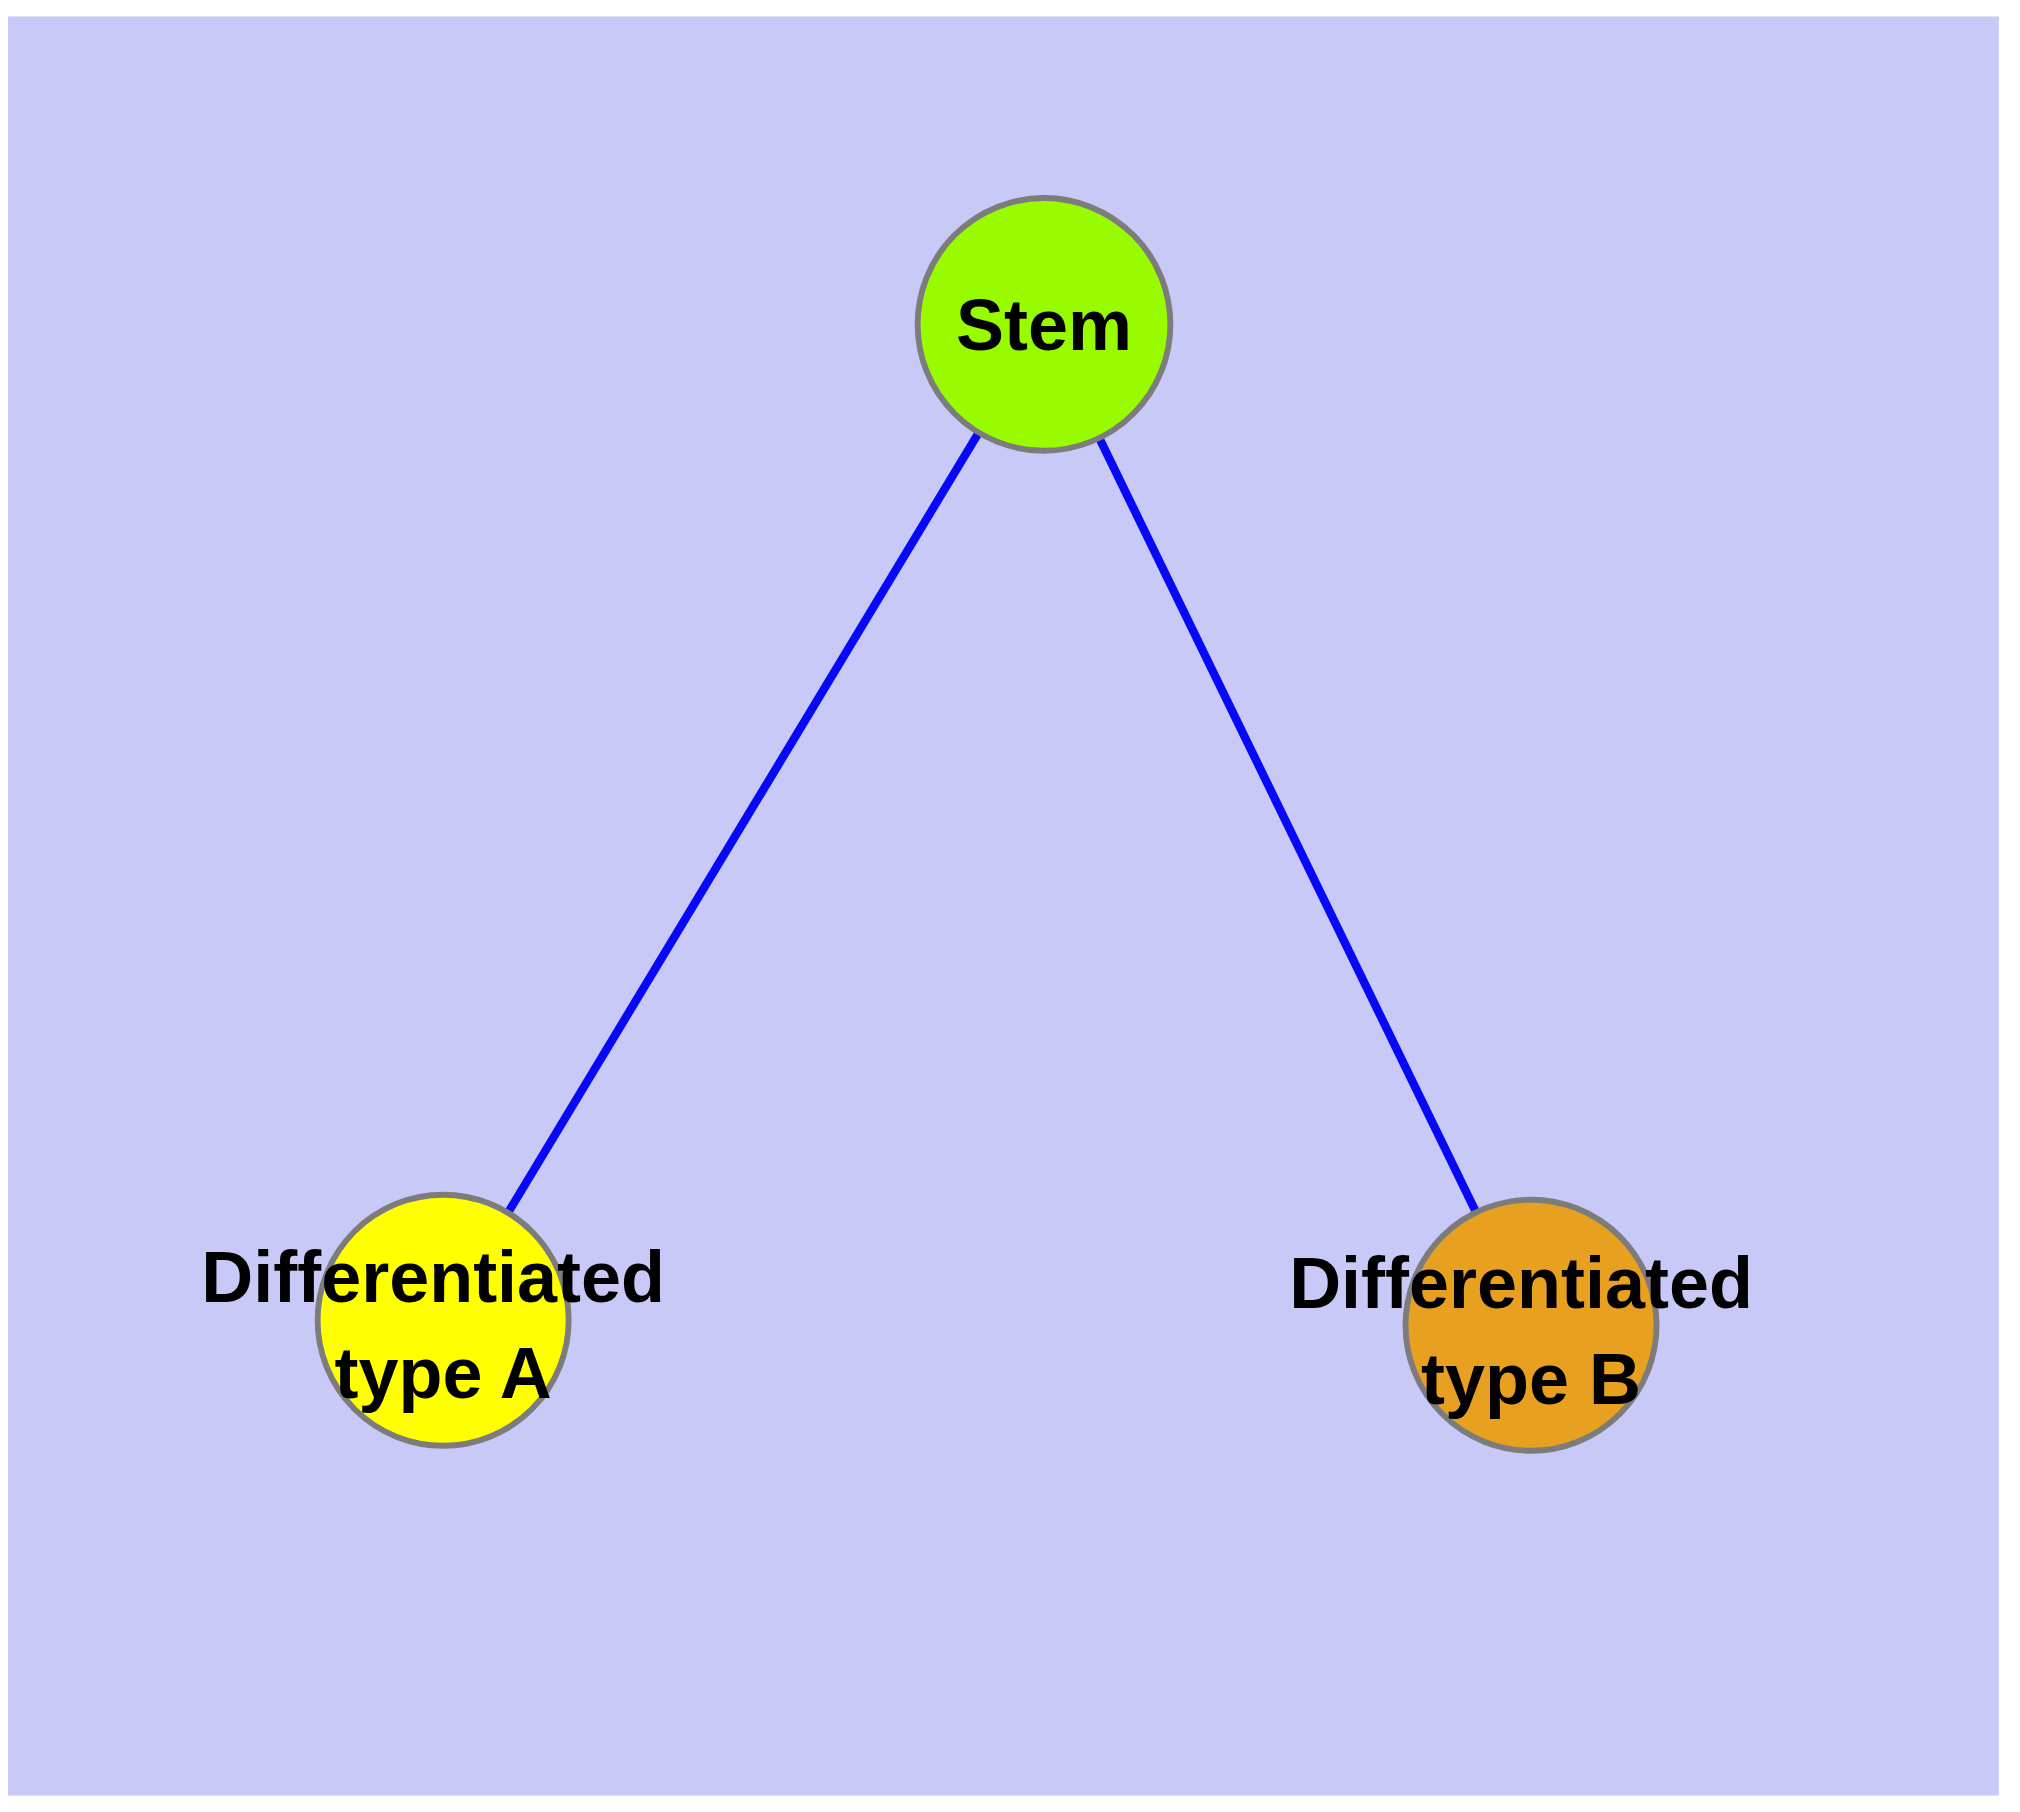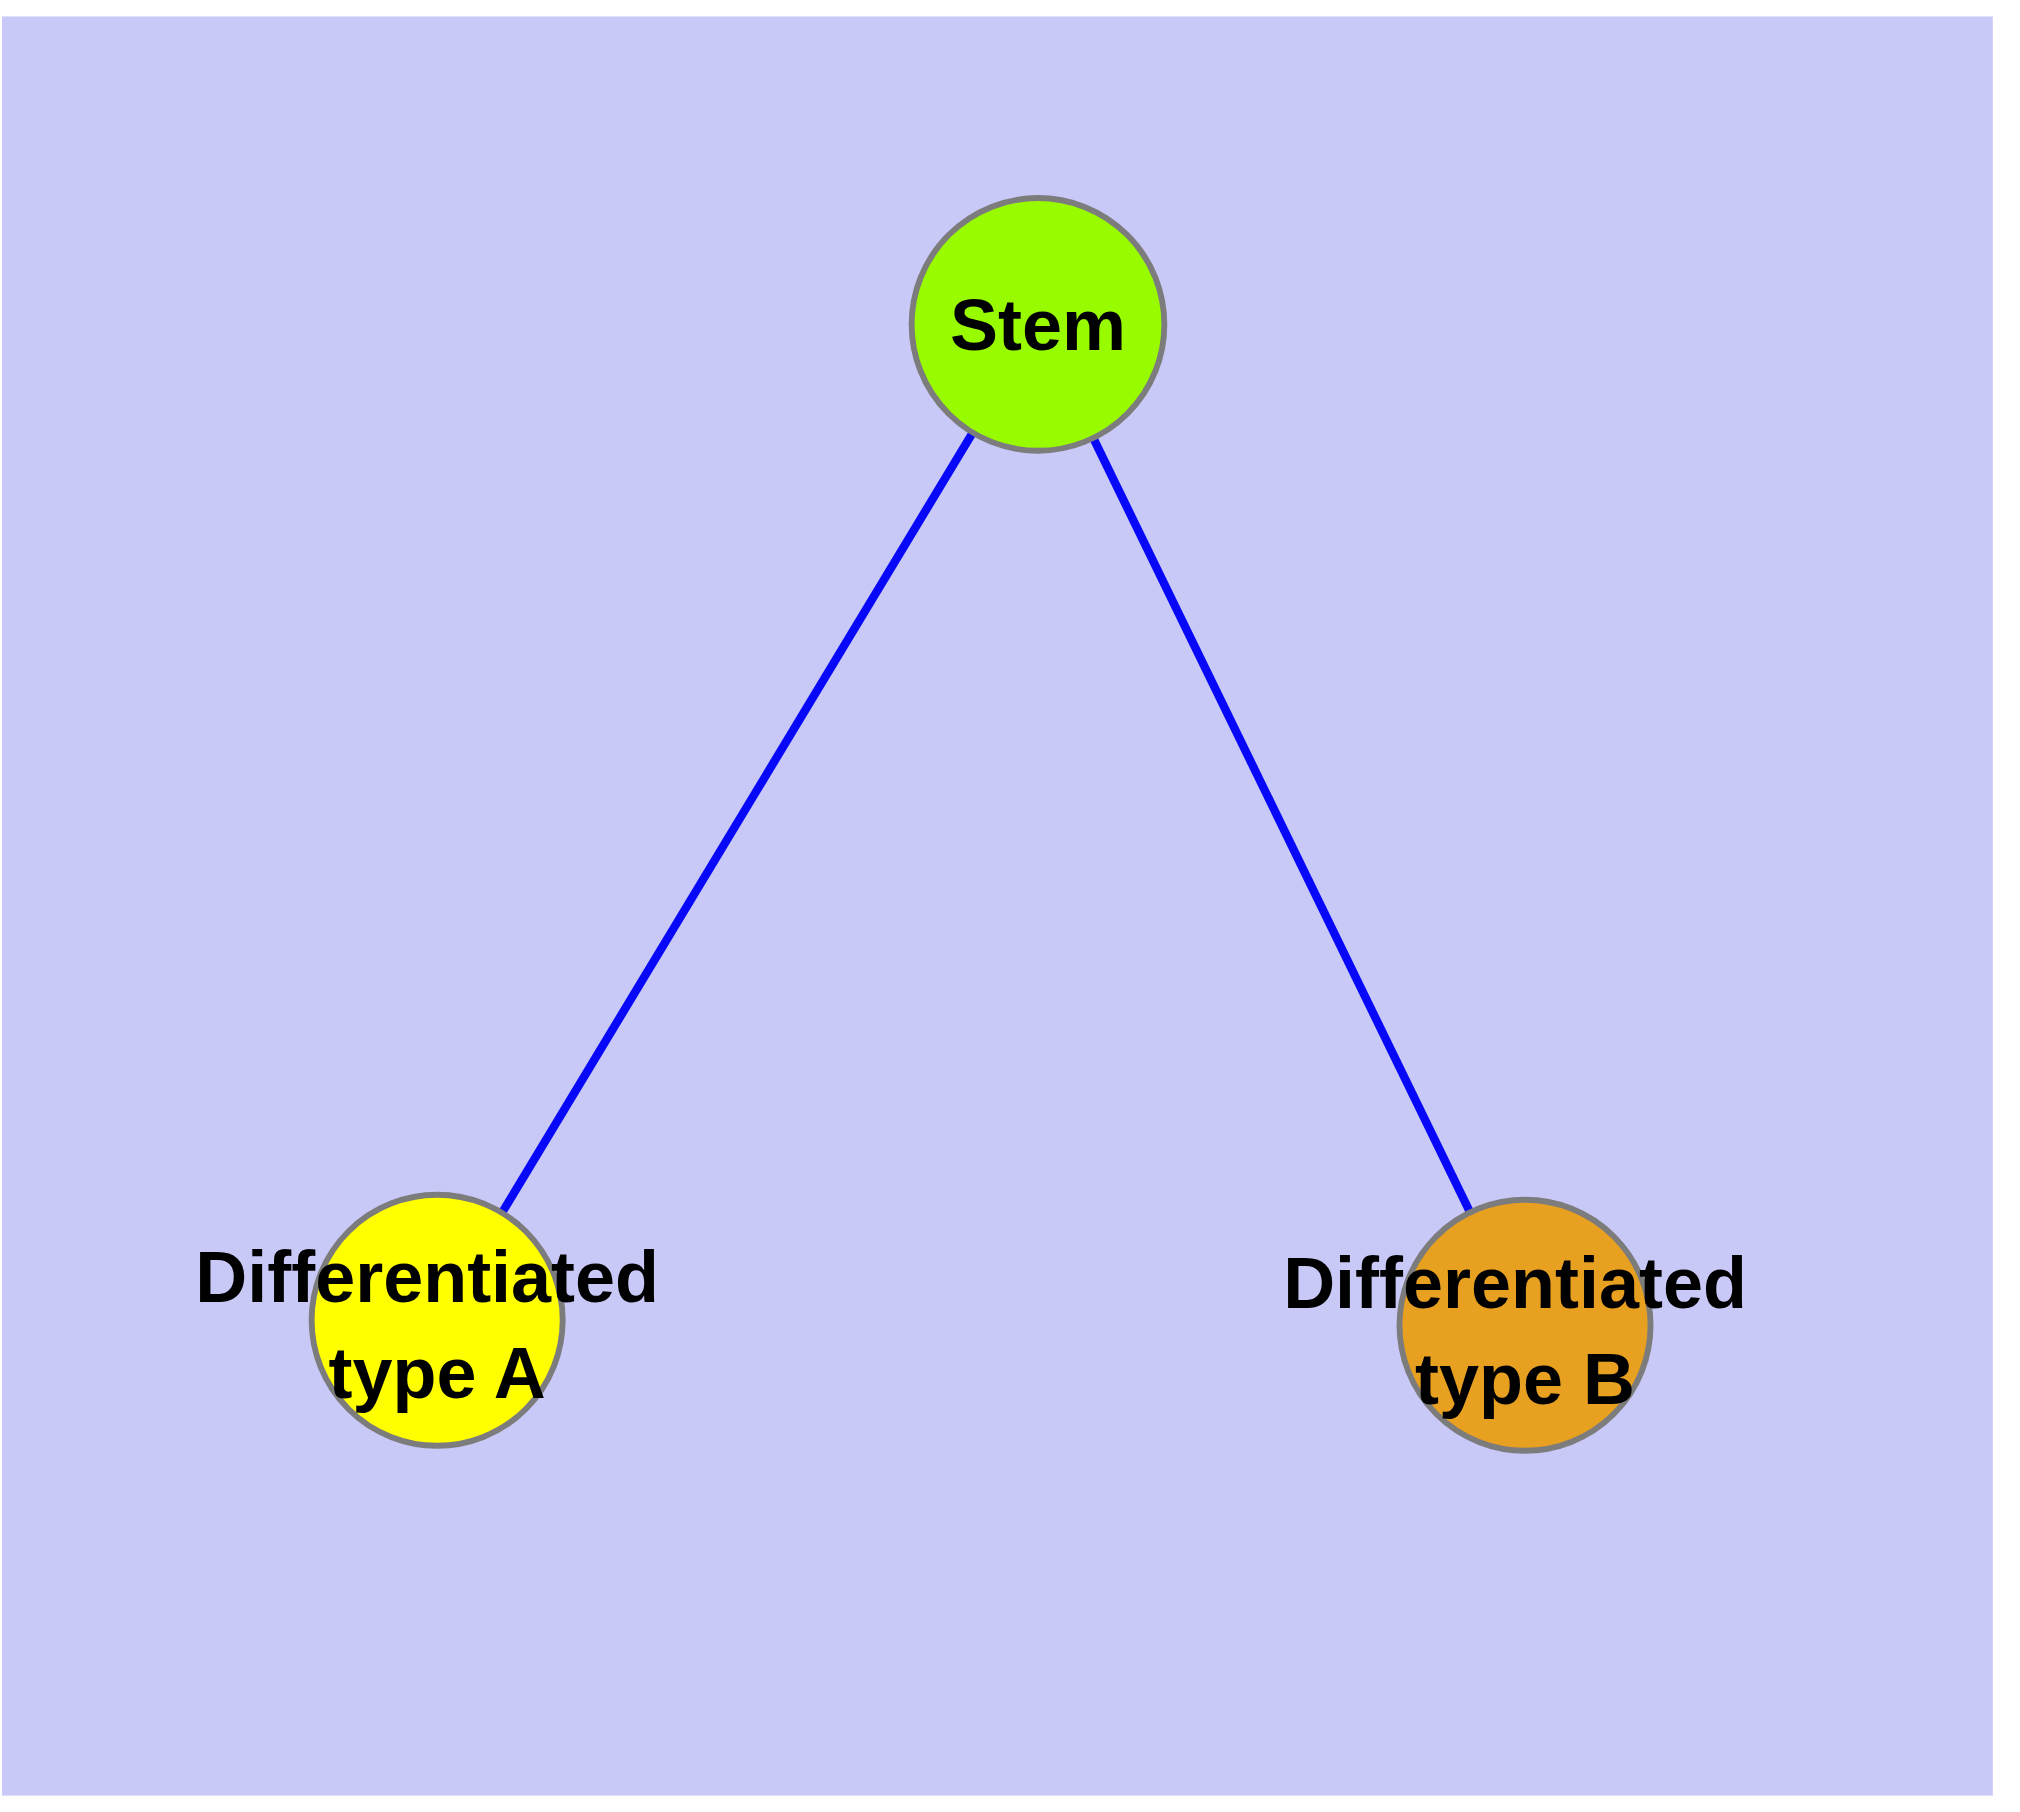--- a/index.html
+++ b/index.html
@@ -5,21 +5,21 @@
   html, body {
     margin: 0;
     padding: 0;
     background: #ffffff;
     width: 2021px;
     height: 1812px;
     overflow: hidden;
   }
   .diagram-stage {
     position: absolute;
-    left: 2px;
+    left: 8px;
     top: 0;
     width: 1995px;
     height: 1812px;
   }
   svg {
     display: block;
     width: 100%;
     height: 100%;
   }
   .node-label, .node-label tspan {

